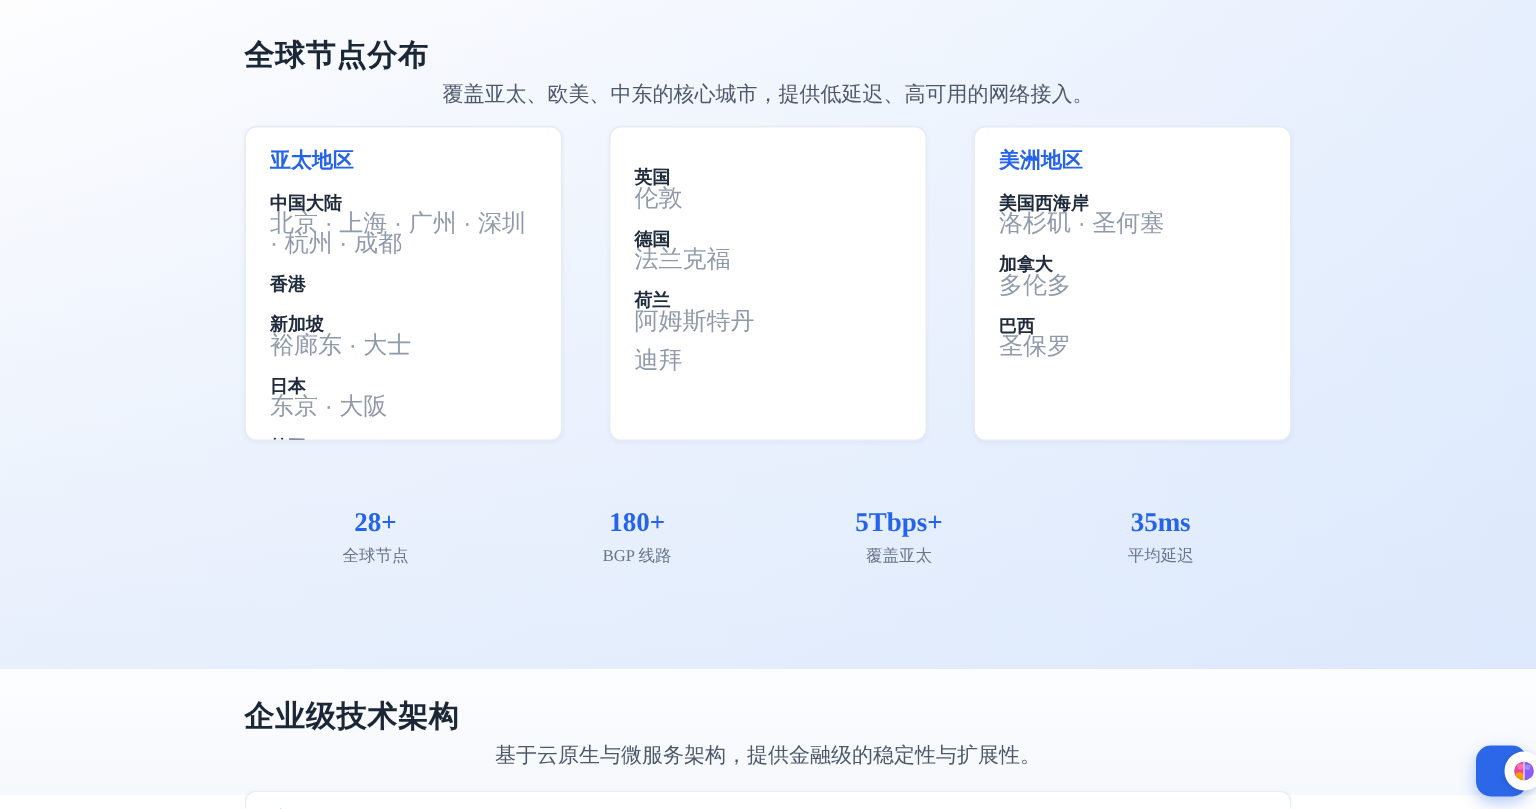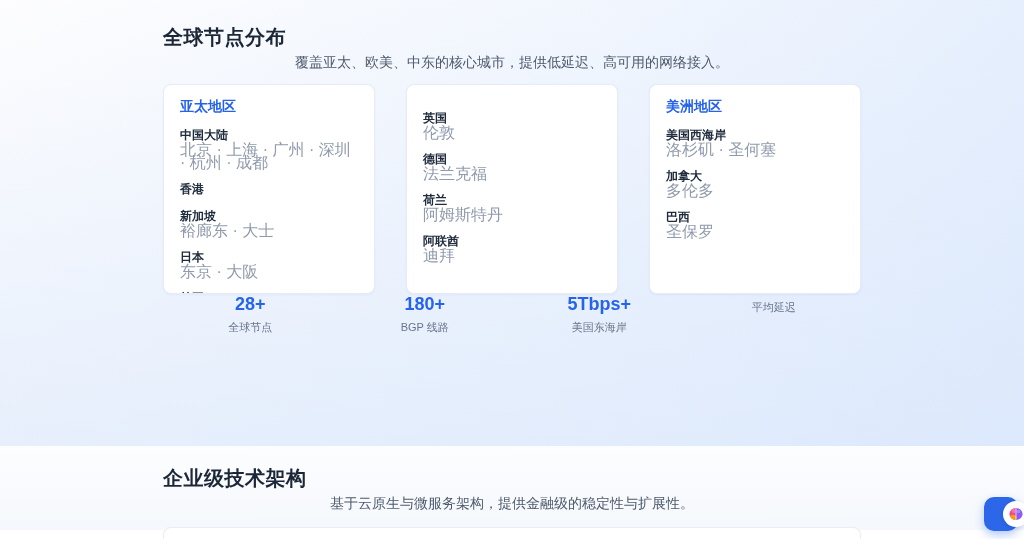--- a/index.html
+++ b/index.html
@@ -65,21 +65,23 @@
     line-height:14px;
   }
   .node-cities {
     font-size:16px;
     color:#8f9aab;
     line-height:13px;
     margin-top:1px;
   }
 
   .stats-row {
+    margin-top:44px;
     display:flex;
+    font-family:Liberation Serif, serif;
   }
   .stat { flex:1; text-align:center; }
   .stat-value {
     font-size:18px;
     font-weight:700;
     color:#2563eb;
     line-height:20px;
   }
   .stat-label {
     margin-top:7px;
@@ -180,21 +182,20 @@
         </div>
         <div class="node-group">
           <div class="node-country">德国</div>
           <div class="node-cities">法兰克福</div>
         </div>
         <div class="node-group">
           <div class="node-country">荷兰</div>
           <div class="node-cities">阿姆斯特丹</div>
         </div>
         <div class="node-group">
-          <div class="node-country">阿联酋</div>
           <div class="node-cities">迪拜</div>
         </div>
       </div>
 
       <div class="region-card">
         <div class="region-title">美洲地区</div>
         <div class="node-group">
           <div class="node-country">美国西海岸</div>
           <div class="node-cities">洛杉矶 · 圣何塞</div>
         </div>
@@ -214,23 +215,24 @@
       <div class="stat">
         <div class="stat-value">28+</div>
         <div class="stat-label">全球节点</div>
       </div>
       <div class="stat">
         <div class="stat-value">180+</div>
         <div class="stat-label">BGP 线路</div>
       </div>
       <div class="stat">
         <div class="stat-value">5Tbps+</div>
-        <div class="stat-label">美国东海岸</div>
-      </div>
-      <div class="stat">
+        <div class="stat-label">覆盖亚太</div>
+      </div>
+      <div class="stat">
+        <div class="stat-value">35ms</div>
         <div class="stat-label">平均延迟</div>
       </div>
     </div>
   </div>
 </div>
 
 <div class="section-arch">
   <div class="container">
     <div class="section-title">企业级技术架构</div>
     <div class="section-subtitle">基于云原生与微服务架构，提供金融级的稳定性与扩展性。</div>

